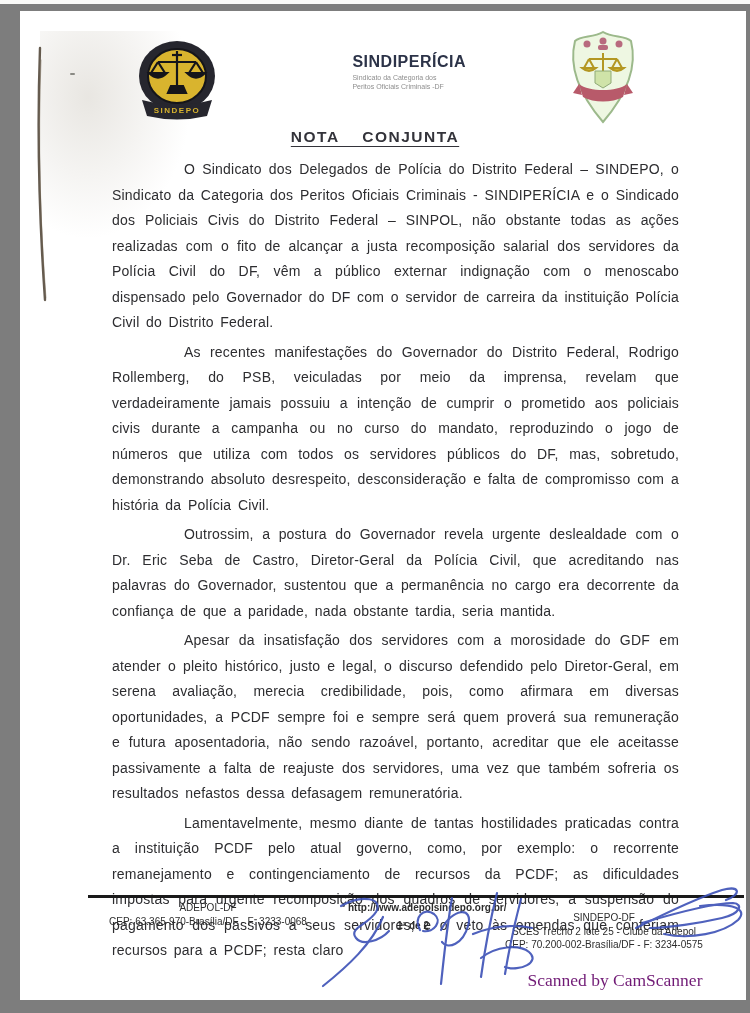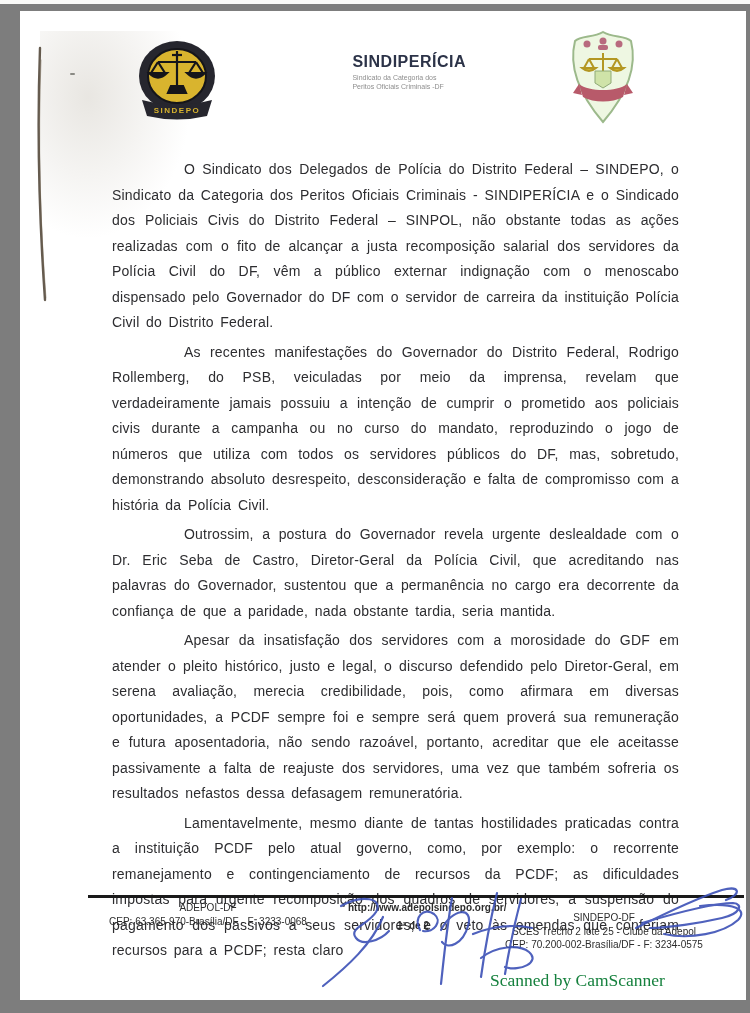--- a/index.html
+++ b/index.html
@@ -58,21 +58,21 @@
   .footer-col{position:absolute;top:890px;text-align:center;font-size:10px;line-height:13.5px;color:#2c2c2c;}
   .footer-left{left:58px;width:260px;}
   .footer-center{left:328px;width:130px;}
   .footer-right{left:448px;width:272px;margin-top:10px;}
   .footer-url{font-weight:bold;}
   .footer-page{font-weight:bold;margin-top:4px;}
 
   .camscanner{
     position:absolute;left:470px;top:959px;width:250px;
     font-family:"Liberation Serif", serif;
-    font-size:17.5px;color:#15803d;text-align:left;
+    font-size:17.5px;color:#701a75;text-align:center;
   }
 
   .ink-overlay{position:absolute;left:0;top:0;width:750px;height:1013px;pointer-events:none;}
 </style>
 </head>
 <body>
 
 <div class="top-white-strip"></div>
 
 <div class="page">
@@ -124,20 +124,21 @@
       <path d="M61,30 L56,39 M61,30 L66,39"></path>
       <path d="M26,39 Q33,45 40,39 Z" fill="#cdb52f"></path>
       <path d="M54,39 Q61,45 68,39 Z" fill="#cdb52f"></path>
     </g>
     <path d="M39,42 h16 v12 l-8,5 l-8,-5 Z" fill="#cfe3a8" stroke="#8faa77" stroke-width="1"></path>
     <path d="M23,55 C33,63 61,63 71,55 L67,68 C56,74 38,74 27,68 Z" fill="#b85a6a"></path>
     <path d="M23,55 L17,64 L26,66 Z" fill="#b85a6a"></path>
     <path d="M71,55 L77,64 L68,66 Z" fill="#b85a6a"></path>
   </svg>
 
+  <div class="doc-title">NOTA    CONJUNTA</div>
 
   <div class="body-text">
     <p>O Sindicato dos Delegados de Polícia do Distrito Federal – SINDEPO, o Sindicato da Categoria dos Peritos Oficiais Criminais - SINDIPERÍCIA e o Sindicado dos Policiais Civis do Distrito Federal – SINPOL, não obstante todas as ações realizadas com o fito de alcançar a justa recomposição salarial dos servidores da Polícia Civil do DF, vêm a público externar indignação com o menoscabo dispensado pelo Governador do DF com o servidor de carreira da instituição Polícia Civil do Distrito Federal.</p>
     <p>As recentes manifestações do Governador do Distrito Federal, Rodrigo Rollemberg, do PSB, veiculadas por meio da imprensa, revelam que verdadeiramente jamais possuiu a intenção de cumprir o prometido aos policiais civis durante a campanha ou no curso do mandato, reproduzindo o jogo de números que utiliza com todos os servidores públicos do DF, mas, sobretudo, demonstrando absoluto desrespeito, desconsideração e falta de compromisso com a história da Polícia Civil.</p>
     <p>Outrossim, a postura do Governador revela urgente deslealdade com o Dr. Eric Seba de Castro, Diretor-Geral da Polícia Civil, que acreditando nas palavras do Governador, sustentou que a permanência no cargo era decorrente da confiança de que a paridade, nada obstante tardia, seria mantida.</p>
     <p>Apesar da insatisfação dos servidores com a morosidade do GDF em atender o pleito histórico, justo e legal, o discurso defendido pelo Diretor-Geral, em serena avaliação, merecia credibilidade, pois, como afirmara em diversas oportunidades, a PCDF sempre foi e sempre será quem proverá sua remuneração e futura aposentadoria, não sendo razoável, portanto, acreditar que ele aceitasse passivamente a falta de reajuste dos servidores, uma vez que também sofreria os resultados nefastos dessa defasagem remuneratória.</p>
     <p>Lamentavelmente, mesmo diante de tantas hostilidades praticadas contra a instituição PCDF pelo atual governo, como, por exemplo: o recorrente remanejamento e contingenciamento de recursos da PCDF; as dificuldades impostas para urgente recomposição dos quadros de servidores; a suspensão do pagamento dos passivos a seus servidores; e o veto às emendas que conferiam recursos para a PCDF; resta claro</p>
   </div>
 
   <div class="footer-rule"></div>

